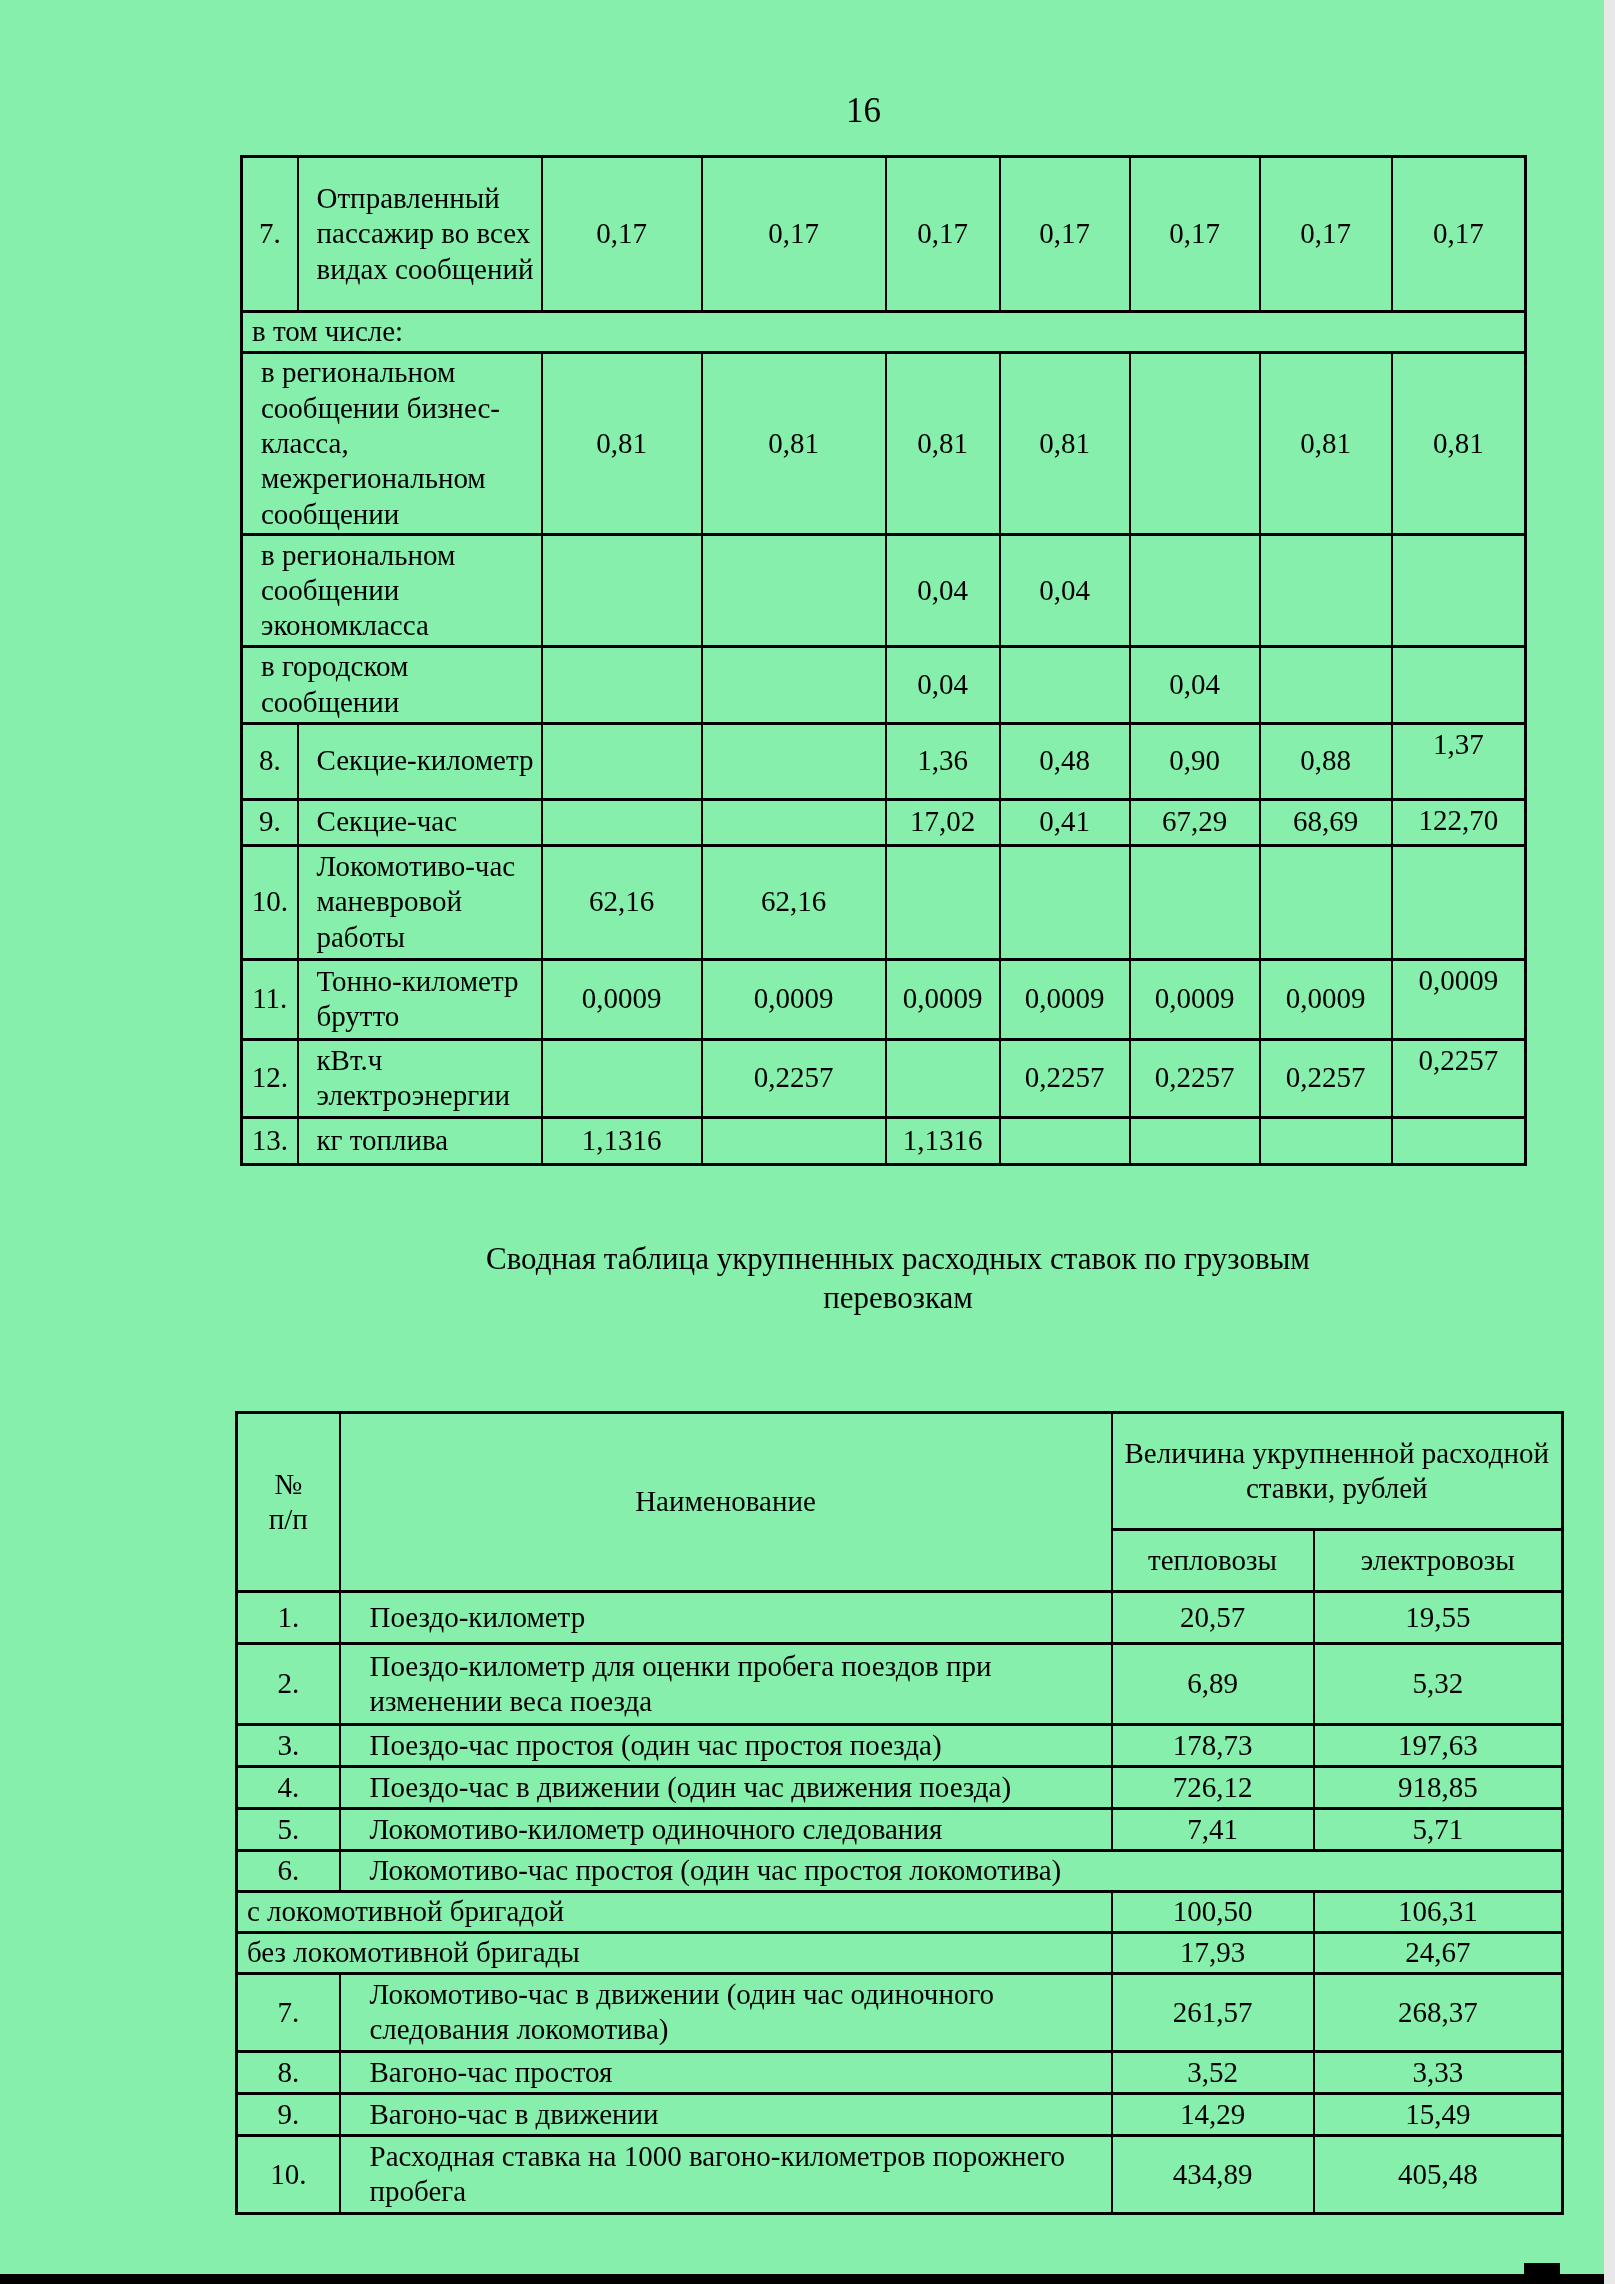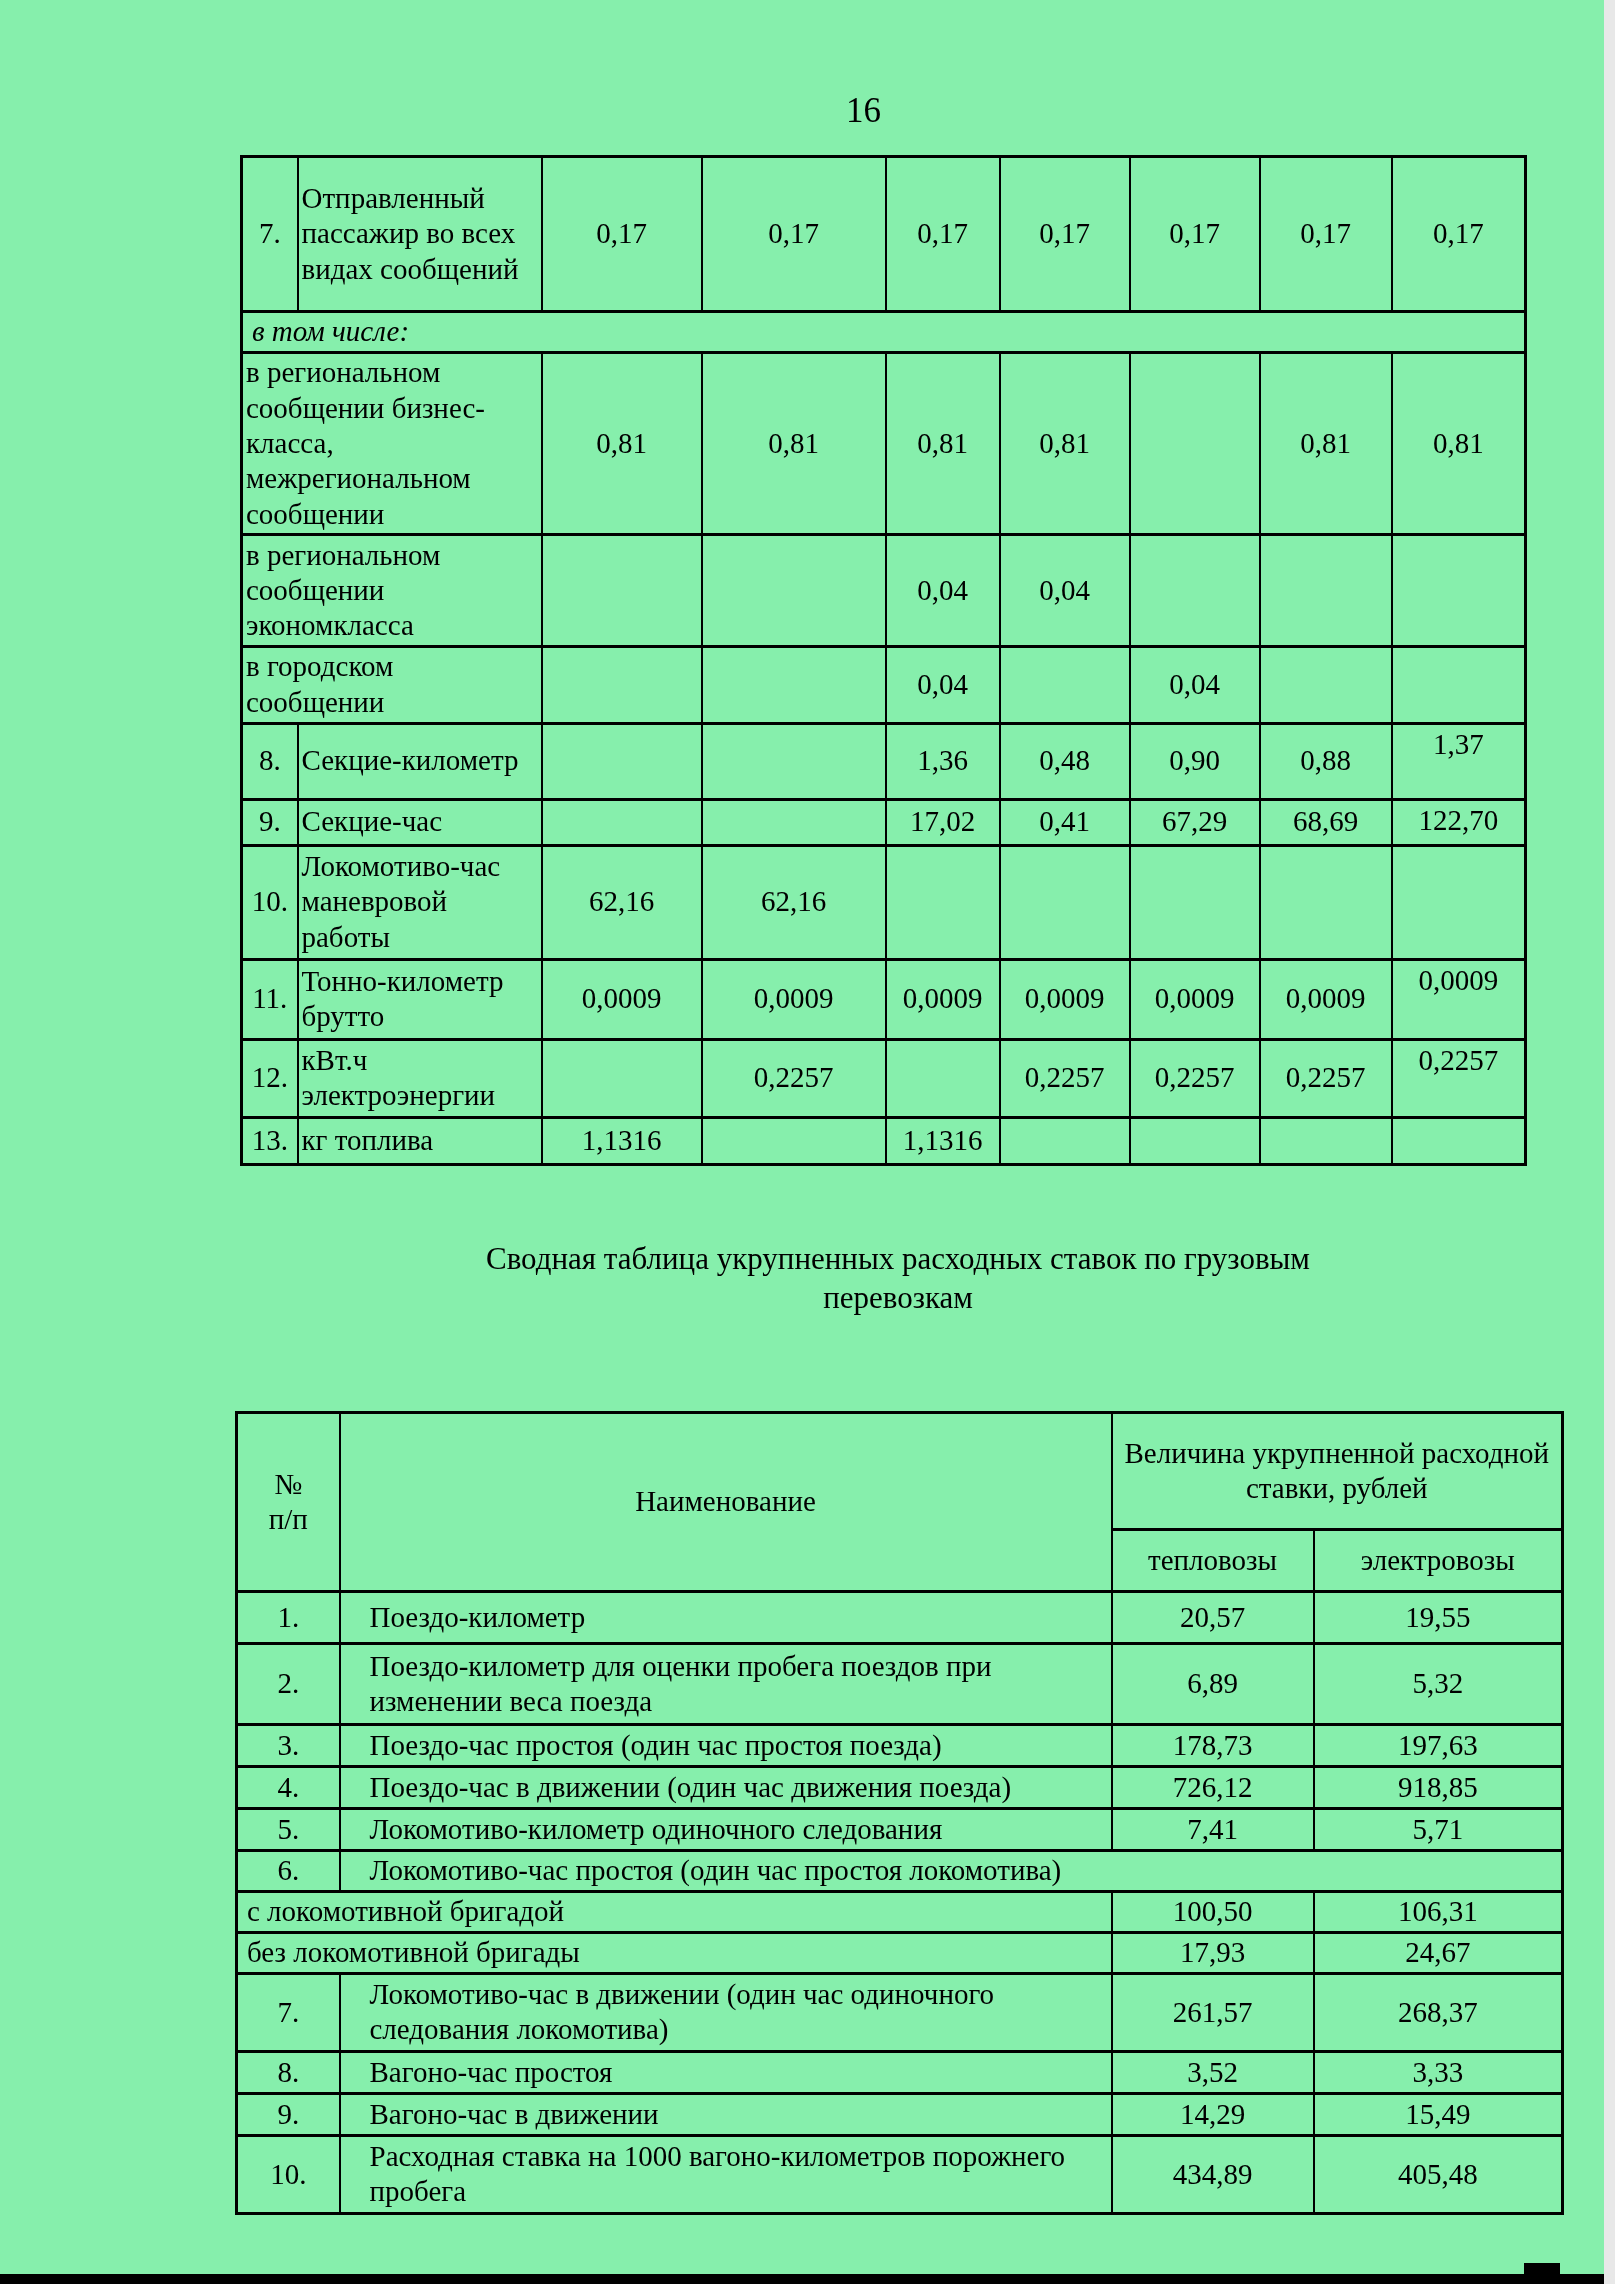--- a/index.html
+++ b/index.html
@@ -31,21 +31,21 @@
     border: 2px solid #000;
     border-top-width: 3.3px;
     border-bottom-width: 3.3px;
     padding: 1.3px 3.9px;
     vertical-align: middle;
     overflow: hidden;
   }
   .t1 { left: 240px; top: 155px; width: 1285px; border: 3.9px solid #000; }
   .t2 { left: 235px; top: 1411px; width: 1326px; border: 3.9px solid #000; }
   .num-cell { text-align: center; padding: 1.3px 1.3px; }
-  .name-cell { text-align: left; padding-left: 3px; }
+  .name-cell { text-align: left; padding-left: 18px; }
   .val-cell { text-align: center; }
   .v-top { vertical-align: top; padding-top: 2.6px; margin-left: 23px; }
   .span-cell { text-align: left; padding-left: 9px; }
   .t2 .name-cell { padding-left: 29px; }
   .t2 thead td { text-align: center; vertical-align: middle; }
   .pre-line { white-space: pre-line; }
   .t2-title {
     position: absolute;
     left: 235px;
     top: 1239px;
@@ -91,21 +91,21 @@
           <td class="num-cell">7.</td>
           <td class="name-cell">Отправленный пассажир во всех видах сообщений</td>
           <td class="val-cell">0,17</td>
           <td class="val-cell">0,17</td>
           <td class="val-cell">0,17</td>
           <td class="val-cell">0,17</td>
           <td class="val-cell">0,17</td>
           <td class="val-cell">0,17</td>
           <td class="val-cell">0,17</td>
         </tr>
-        <tr style="height: 39px; font-style: italic;">
+        <tr style="height: 39px;">
           <td class="span-cell" colspan="9">в том числе:</td>
         </tr>
         <tr style="height: 179px;">
           <td class="name-cell" colspan="2">в региональном сообщении бизнес-класса, межрегиональном сообщении</td>
           <td class="val-cell">0,81</td>
           <td class="val-cell">0,81</td>
           <td class="val-cell">0,81</td>
           <td class="val-cell">0,81</td>
           <td class="val-cell"></td>
           <td class="val-cell">0,81</td>

